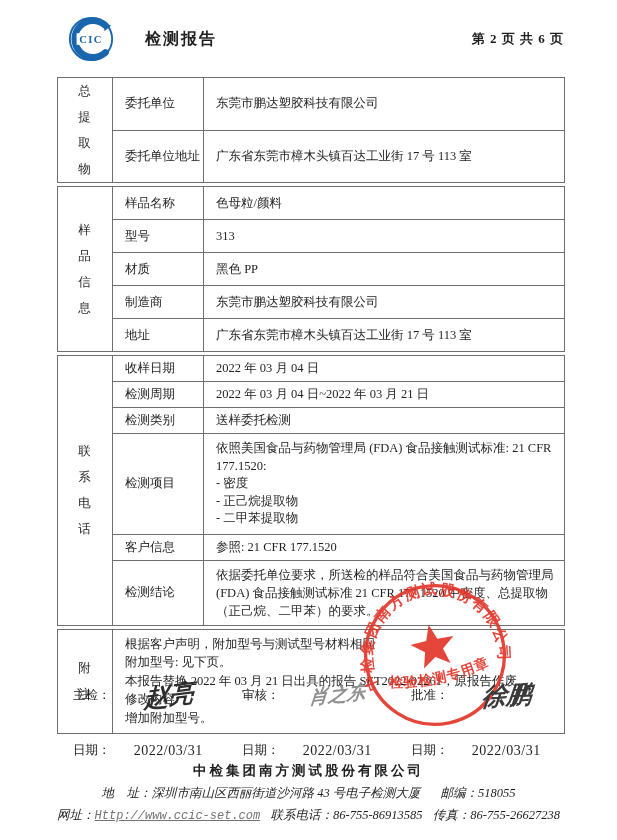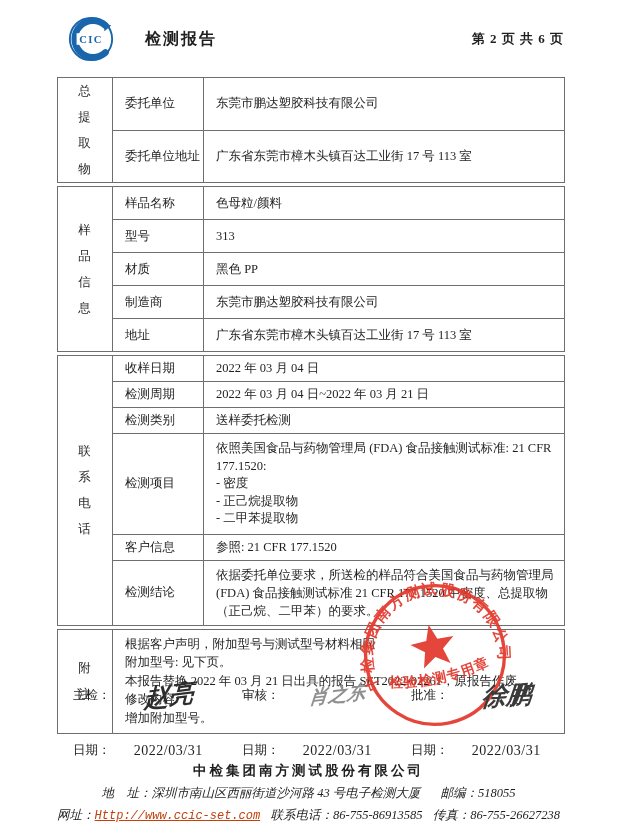--- a/index.html
+++ b/index.html
@@ -57,21 +57,21 @@
   
   .stamp {
     position: absolute; left: 358px; top: 578px; width: 154px; height: 154px;
     transform: rotate(-12deg); z-index: 5; opacity: .92; pointer-events: none;
   }
 
   
   .footer { position: absolute; left: 0; right: 0; top: 762px; text-align: center; }
   .ft-company { font-weight: bold; font-size: 13.5px; letter-spacing: 3px; }
   .ft-line { font-size: 12.5px; margin-top: 5px; white-space: nowrap; font-style: italic; }
-  .ft-link { color: #c2410c; text-decoration: underline; font-family: "Liberation Mono", "DejaVu Sans Mono", monospace; font-size: 12px; }
+  .ft-link { color: #737373; text-decoration: underline; font-family: "Liberation Mono", "DejaVu Sans Mono", monospace; font-size: 12px; }
 </style>
 </head>
 <body>
 
 <div class="page">
 
   <div class="header">
     <div class="logo-wrap">
       <svg viewBox="0 0 70 52" width="68" height="50">
         <circle cx="35" cy="26" r="22" fill="none" stroke="#1a66ad" stroke-width="2"></circle>

